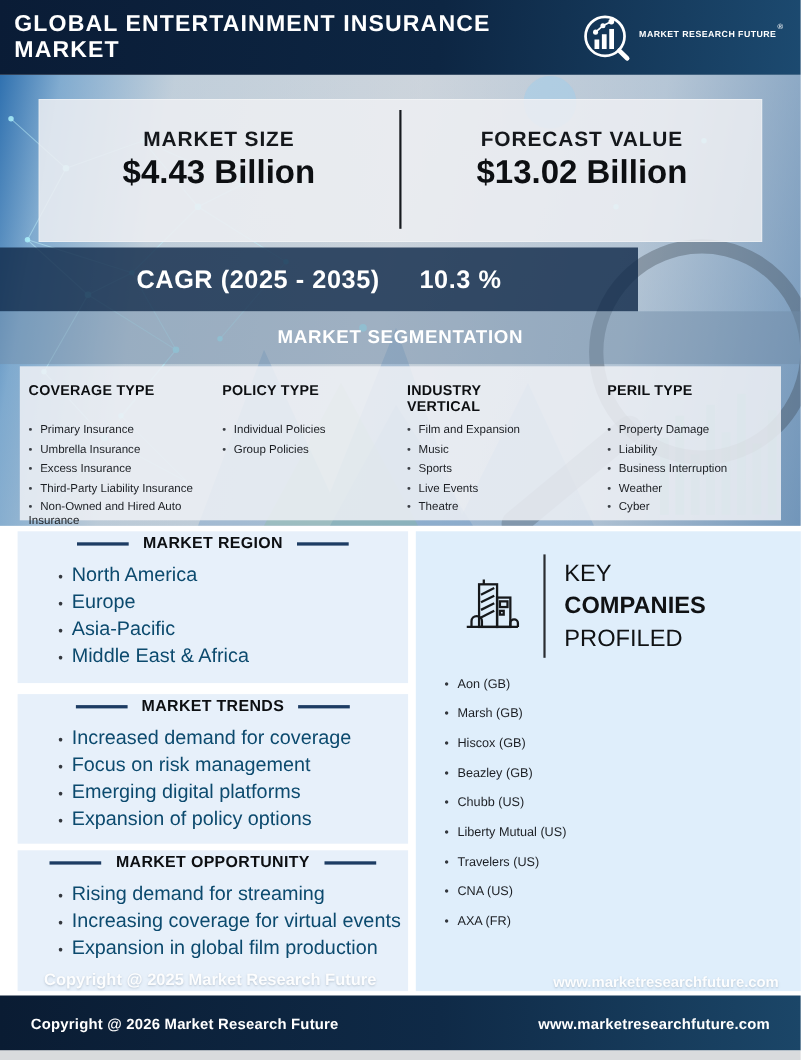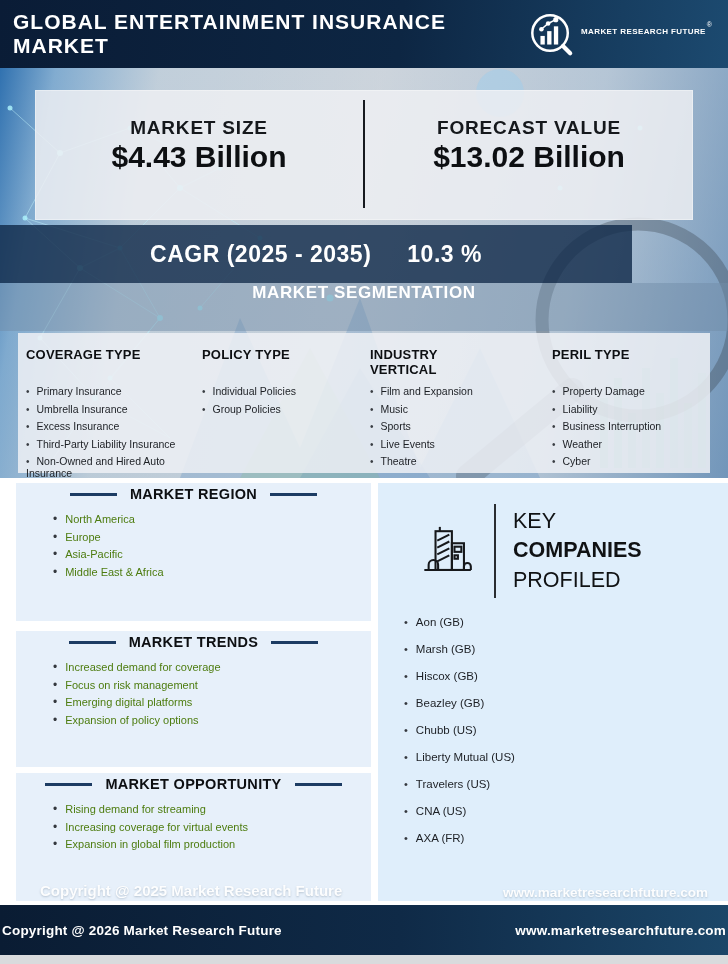--- a/index.html
+++ b/index.html
@@ -30,27 +30,27 @@
 
   
   .stats-box { position:absolute; top:90px; left:35px; width:658px; height:130px;
     background:rgba(238,240,243,.84); display:flex; z-index:3; box-shadow:0 0 0 1px rgba(255,255,255,.35) inset; }
   .stat { flex:1; text-align:center; padding-top:27px; }
   .stat-divider { width:2px; background:#171a1f; margin:10px 0 12px 0; }
   .stat-label { font-size:19px; font-weight:700; letter-spacing:.8px; color:#15181c; }
   .stat-value { font-size:30px; font-weight:700; color:#0d0f12; margin-top:1px; }
 
   
-  .cagr-band { position:absolute; top:225px; left:0; width:632px; height:58px;
+  .cagr-band { position:absolute; top:225px; left:0; width:580px; height:58px;
     background:rgba(17,43,74,.82); display:flex; align-items:center; justify-content:center; gap:36px; z-index:3; }
   .cagr-band span { color:#fff; font-size:23px; font-weight:700; letter-spacing:.5px; }
 
   
   .seg-band { position:absolute; top:283px; left:0; width:728px; height:48px;
-    background:rgba(112,141,168,.48); display:flex; align-items:flex-start; justify-content:center; z-index:3; }
+    background:rgba(112,141,168,.48); display:flex; align-items:center; justify-content:center; z-index:3; }
   .seg-band span { color:#fff; font-size:17px; font-weight:700; letter-spacing:.6px; }
 
   
   .seg-box { position:absolute; top:333px; left:18px; width:692px; height:140px;
     background:rgba(238,240,244,.86); display:flex; padding:15px 6px 0 8px; z-index:3; }
   .seg-col-1 { flex-basis:176px; } .seg-col-2 { flex-basis:168px; }
   .seg-col-3 { flex-basis:182px; } .seg-col-4 { flex-basis:166px; }
   .seg-col { flex-shrink:0; }
   .seg-heading { font-size:13px; font-weight:700; color:#0d0f12; letter-spacing:.2px; min-height:37px; line-height:1.15; }
   .seg-col-3 .seg-heading { max-width:95px; }
@@ -60,21 +60,21 @@
 
   
   .info-box { position:absolute; left:16px; width:355px; background:#e7f0fa; z-index:3; padding-top:3px; }
   .box-region { top:483px; height:138px; }
   .box-trends { top:631px; height:136px; }
   .box-opportunity { top:773px; height:128px; }
   .box-title-row { display:flex; align-items:center; justify-content:center; gap:13px; }
   .rule { width:47px; height:3px; background:#1d3c63; }
   .box-title { font-size:14.5px; font-weight:700; color:#0d0f12; letter-spacing:.3px; }
   .info-box ul { margin-top:10px; padding-left:37px; }
-  .info-box li { font-size:11px; color:#4d7c0f; margin-bottom:3.5px; }
+  .info-box li { font-size:18px; color:#0c4a6e; margin-bottom:3.5px; }
   .info-box li::before { content:"•"; color:#33373d; margin-right:8px; font-size:12px; }
 
   
   .companies-box { position:absolute; left:378px; top:483px; width:402px; height:418px;
     background:#dfeefb; z-index:3; padding-top:21px; }
   .companies-header { display:flex; align-items:center; }
   .companies-header svg { width:62px; height:62px; margin-left:36px; flex-shrink:0; }
   .companies-divider { width:2px; height:94px; background:#2a2d31; margin:0 17px 0 18px; }
   .companies-titles { font-size:21.5px; color:#101214; line-height:1.38; }
   .companies-titles .t-bold { font-weight:700; display:block; }
@@ -85,21 +85,21 @@
 
   
   .watermark { position:absolute; z-index:4; font-weight:700; color:rgba(255,255,255,.95);
     text-shadow:0 1px 2px rgba(110,130,150,.4); }
   .wm-left { left:40px; top:882px; font-size:15px; }
   .wm-right { right:20px; top:885px; font-size:13.5px; }
 
   
   .footer { position:absolute; top:905px; left:0; width:728px; height:50px;
     background:linear-gradient(90deg,#0a1c33 0%,#0f2a47 55%,#1b4668 100%);
-    display:flex; align-items:center; justify-content:space-between; padding:0 2px; z-index:6; }
+    display:flex; align-items:center; justify-content:space-between; padding:0 28px; z-index:6; }
   .footer span { color:#fff; font-size:13.5px; font-weight:700; letter-spacing:.2px; }
   .bottom-strip { position:absolute; top:955px; left:0; width:728px; height:9px; background:#d9dbdd; z-index:6; }
 </style>
 </head>
 <body>
 
 <div class="page">
 
   <header class="header">
     <h1 class="title">

